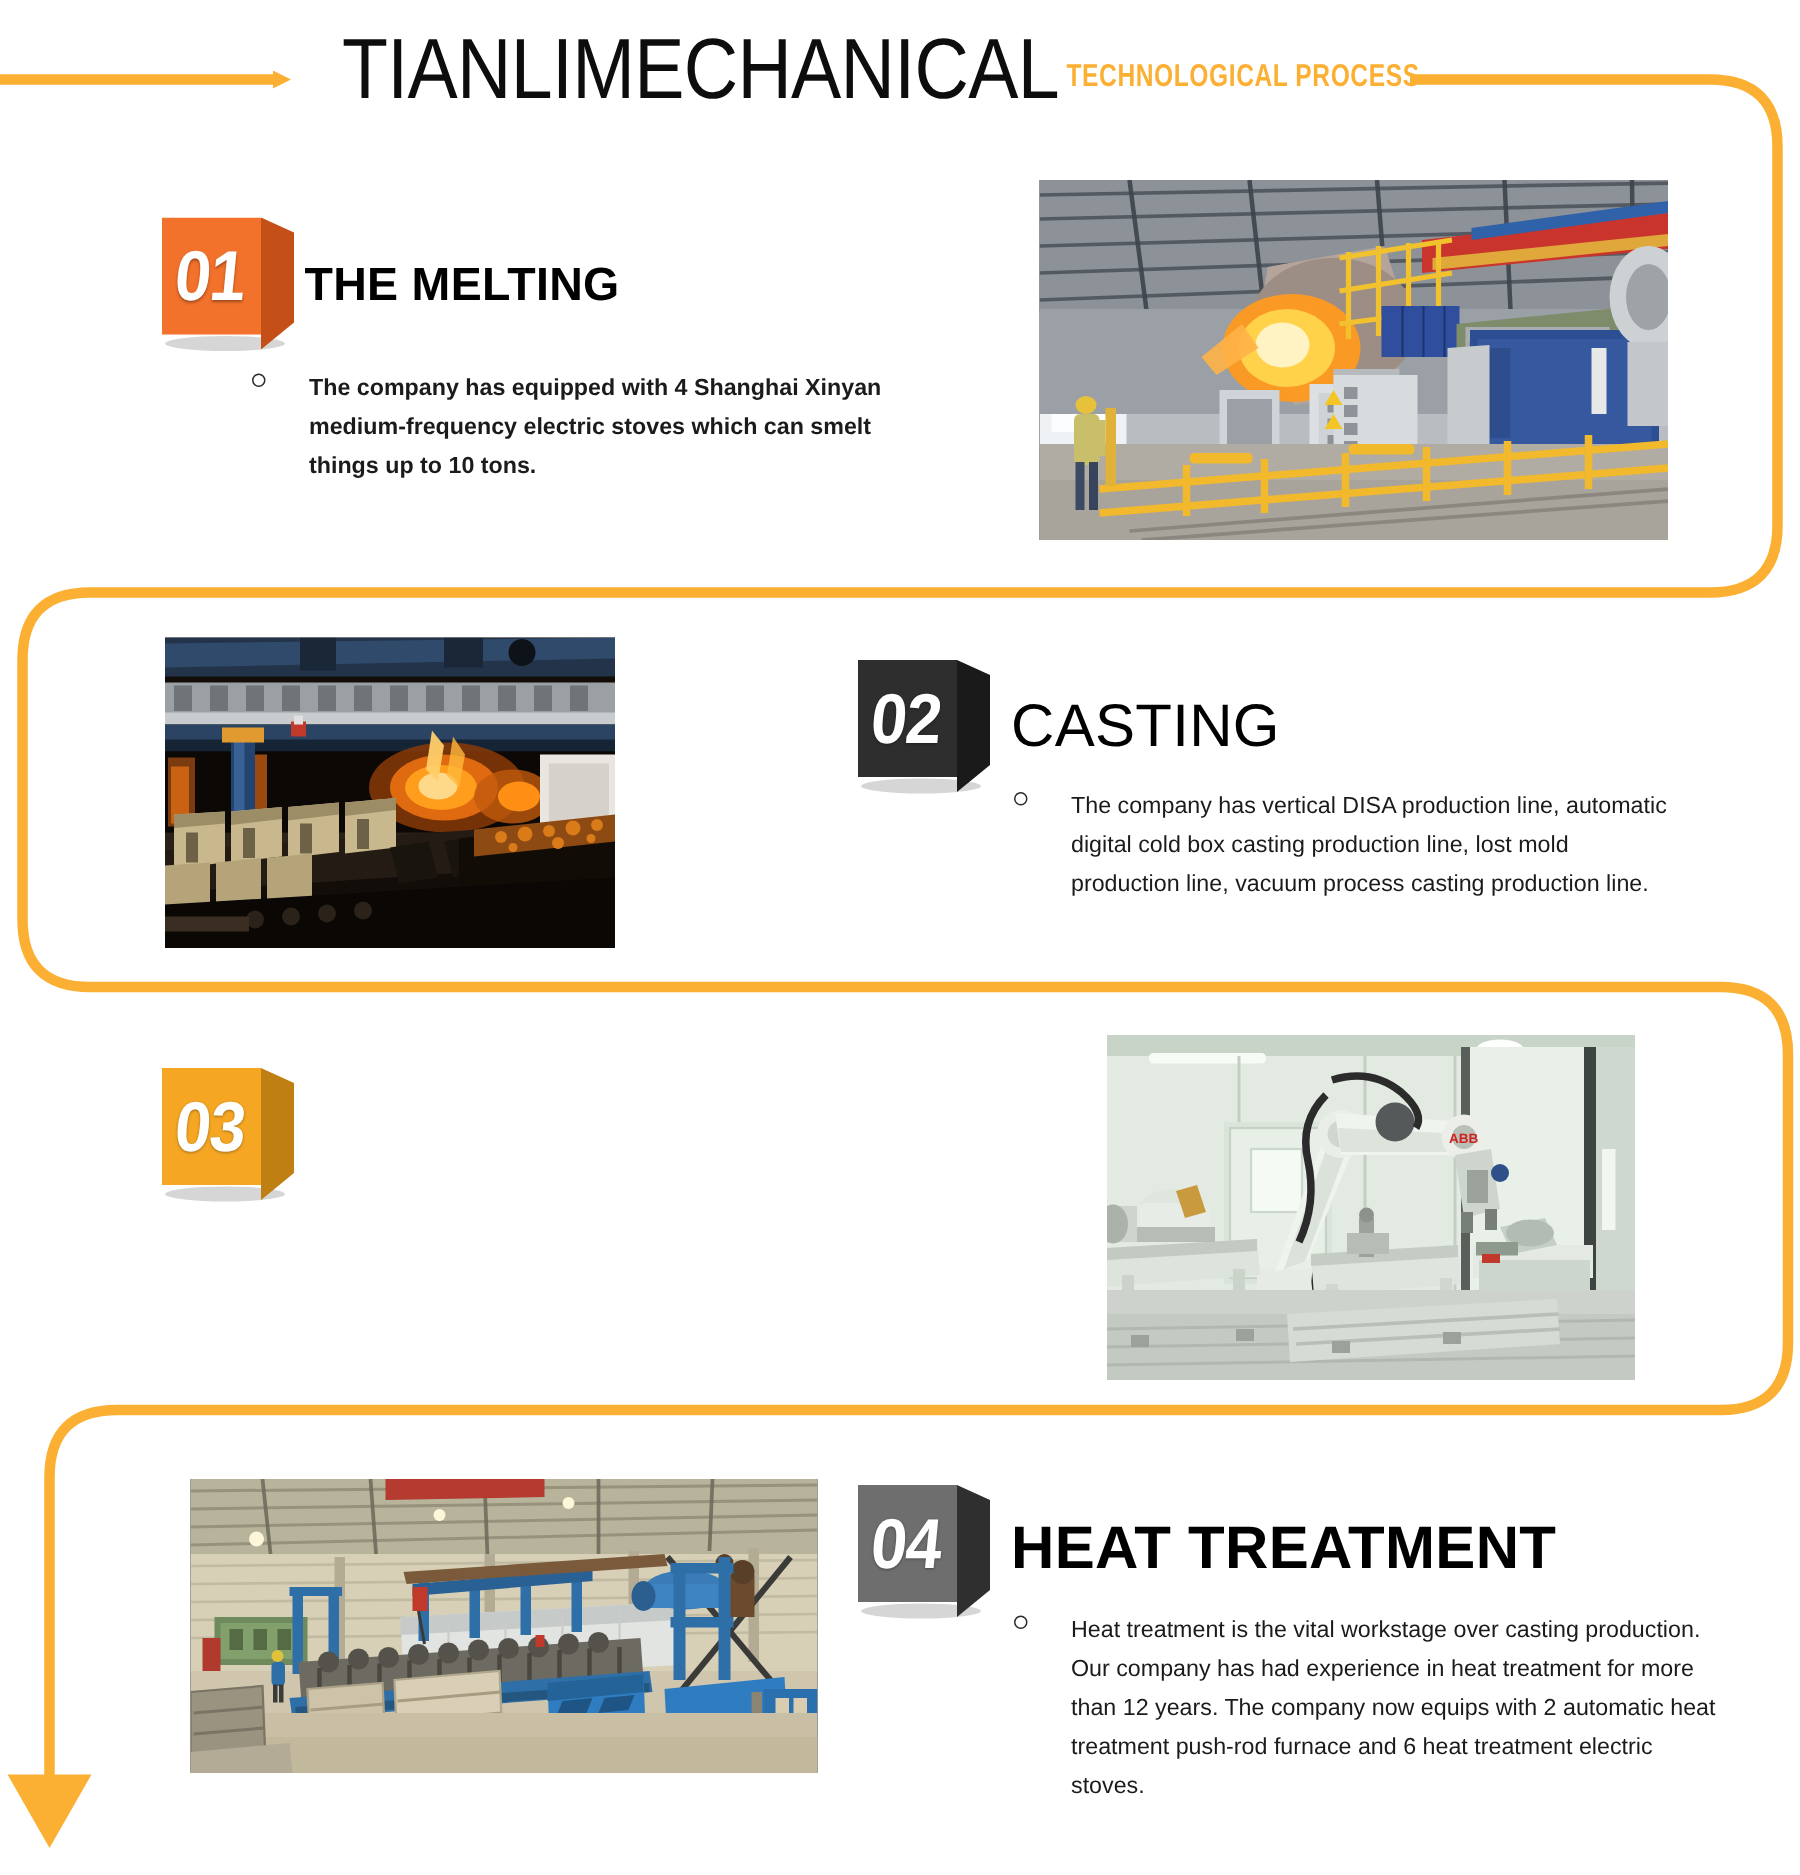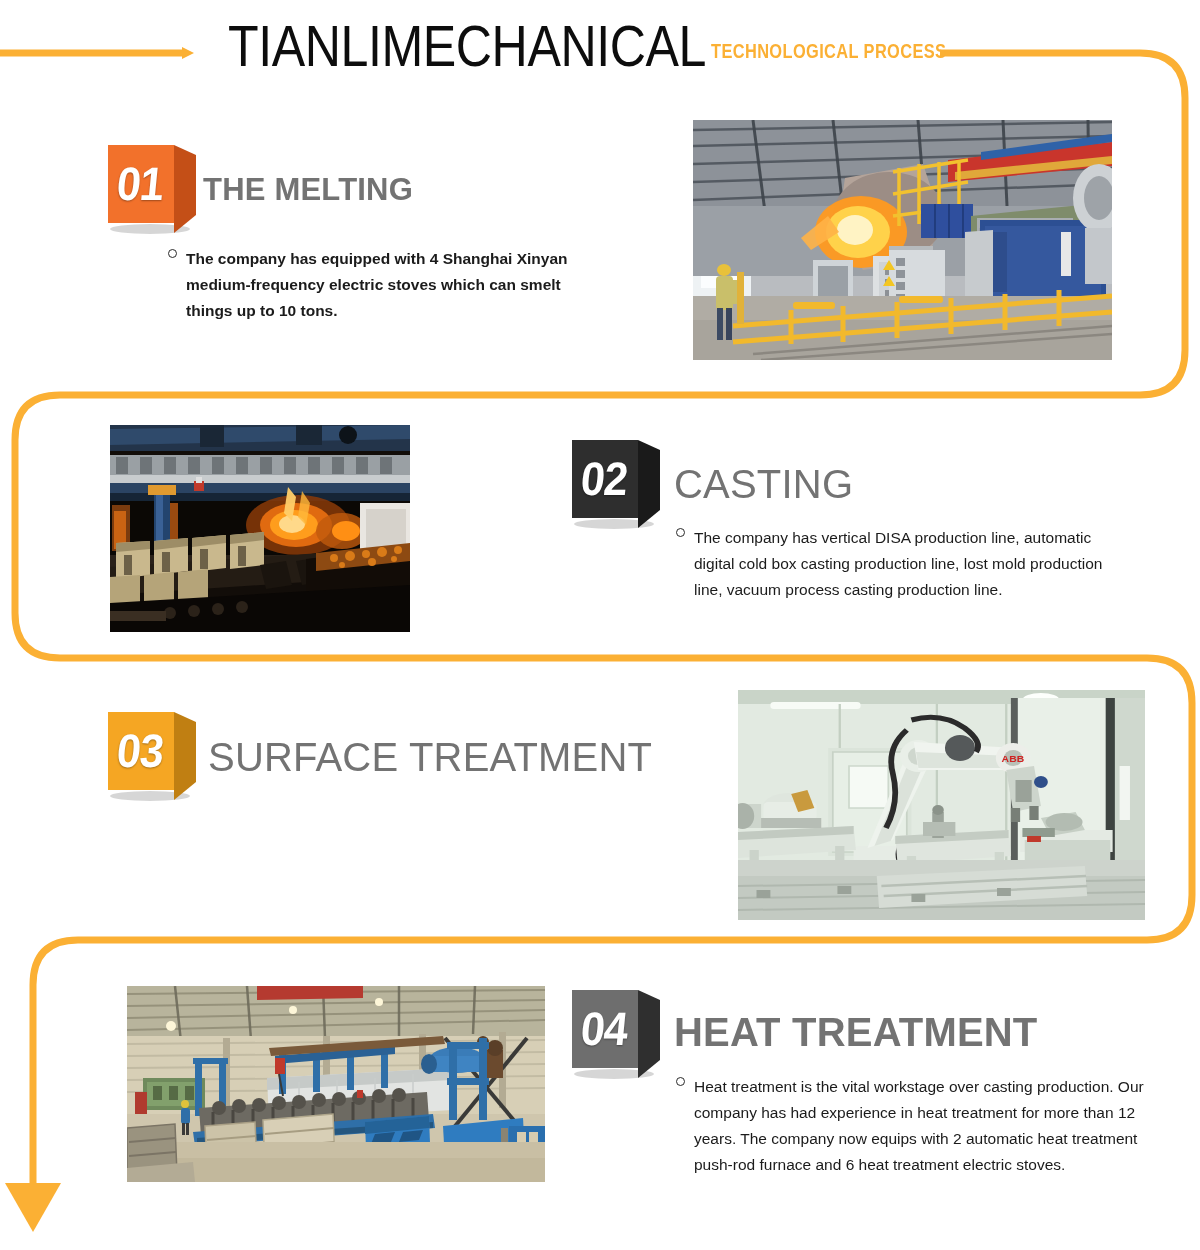--- a/index.html
+++ b/index.html
@@ -42,37 +42,37 @@
     font-size:47px;font-weight:700;color:#ffffff;
     letter-spacing:-1px;
     transform:scaleX(0.92) skewX(-6deg);
     text-shadow:0 1px 2px rgba(0,0,0,.35);
     line-height:1;
     margin-top:-2px;margin-left:-2px;
   }
 
   
   .sec-title{
-    position:absolute;white-space:nowrap;color:#737373;
+    position:absolute;white-space:nowrap;color:#000000;
   }
   .sec-title.bold{font-weight:700;font-size:31px;letter-spacing:.2px;}
   .sec-title.light{font-weight:400;font-size:40px;letter-spacing:.2px;}
 
   
   .body-text{
     position:absolute;color:#1b1b1b;
     font-size:15.5px;line-height:26px;
   }
   .body-text.bold{font-weight:700;}
   .body-text .bullet{
     position:absolute;left:0;top:3px;
     width:9px;height:9px;border:1.4px solid #2a2a2a;border-radius:50%;
     box-sizing:border-box;
   }
-  .body-text .txt{display:block;margin-left:18px;}
+  .body-text .txt{display:block;margin-left:38px;}
 
   
   .photo{position:absolute;overflow:hidden;background:#2a2a2a;}
   .photo svg{display:block;width:100%;height:100%;}
 </style>
 </head>
 <body>
 
 <div class="stage">
 
@@ -382,23 +382,22 @@
   <div class="badge" style="left:108px;top:712px;">
     <svg viewBox="0 0 88 90" width="88" height="90" style="position:absolute;left:0;top:0;">
       <ellipse cx="42" cy="84" rx="40" ry="5" fill="#000" opacity="0.16"></ellipse>
       <path d="M0,0 L66,0 L66,78 L0,78 Z" fill="#F5A623"></path>
       <path d="M66,0 L88,10 L88,70 L66,88 Z" fill="#C07F12"></path>
     </svg>
     <div class="face">
       <span class="num">03</span>
     </div>
   </div>
-  <div class="sec-title light" style="left:208px;top:735px;">SURFACE TREATMENT</div>
-
-  <div class="photo" style="left:738px;top:690px;width:407px;height:230px;">
+
+  <div class="photo" style="left:738px;top:690px;width:352px;height:230px;">
     <svg viewBox="0 0 352 230" preserveAspectRatio="none" xmlns="http://www.w3.org/2000/svg">
       <rect width="352" height="230" fill="#dfe7de"></rect>
 
       <rect x="0" y="0" width="352" height="178" fill="#e2eae1"></rect>
       <rect x="0" y="0" width="352" height="14" fill="#c9d4c8"></rect>
 
       <rect x="28" y="12" width="78" height="7" rx="3" fill="#f7fbf6"></rect>
       <ellipse cx="262" cy="10" rx="16" ry="7" fill="#fdfffc"></ellipse>
 
       <g stroke="#c3cfc2" stroke-width="2">

